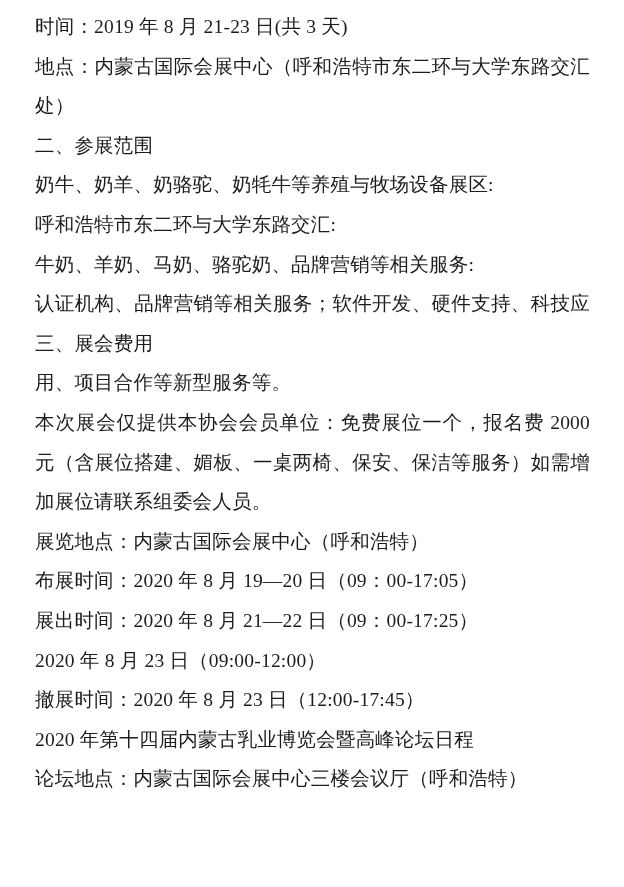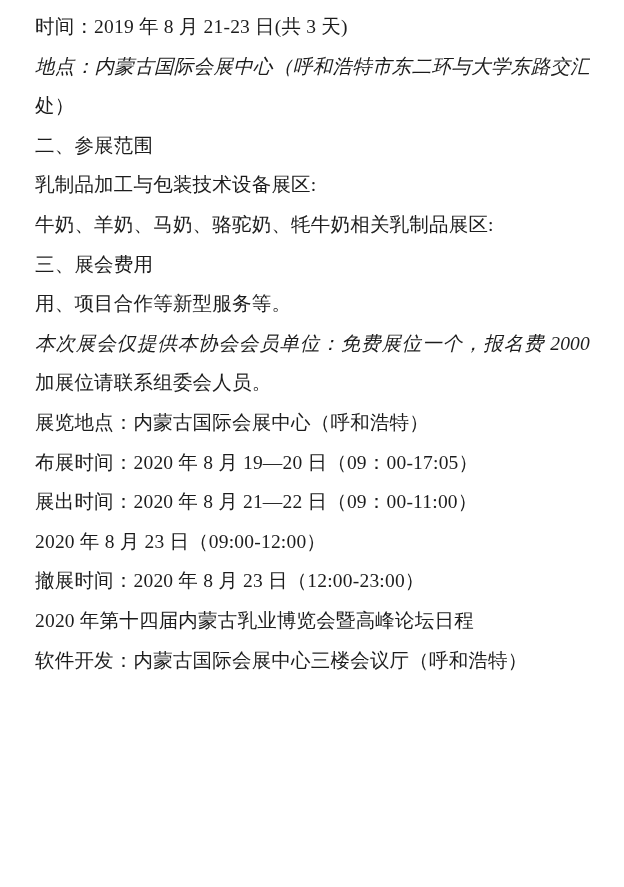--- a/index.html
+++ b/index.html
@@ -24,37 +24,39 @@
     font-size: 19.5px;
     white-space: nowrap;
     letter-spacing: 0.2px;
   }
   
   .line.full {
     white-space: normal;
     overflow: hidden;
     text-align: justify;
     text-align-last: justify;
-    font-style: italic;
   }
 </style>
 </head>
 <body>
 
 <div class="page">
   <div class="line">时间：2019 年 8 月 21-23 日(共 3 天)</div>
   <div class="line full">地点：内蒙古国际会展中心（呼和浩特市东二环与大学东路交汇</div>
   <div class="line">处）</div>
   <div class="line">二、参展范围</div>
-  <div class="line">乳制品加工与包装技术设备展区:</div>
-  <div class="line">牛奶、羊奶、马奶、骆驼奶、牦牛奶相关乳制品展区:</div>
+  <div class="line">奶牛、奶羊、奶骆驼、奶牦牛等养殖与牧场设备展区:</div>
+  <div class="line">呼和浩特市东二环与大学东路交汇:</div>
+  <div class="line">牛奶、羊奶、马奶、骆驼奶、品牌营销等相关服务:</div>
+  <div class="line full">认证机构、品牌营销等相关服务；软件开发、硬件支持、科技应</div>
   <div class="line">三、展会费用</div>
   <div class="line">用、项目合作等新型服务等。</div>
   <div class="line full">本次展会仅提供本协会会员单位：免费展位一个，报名费 2000</div>
+  <div class="line full">元（含展位搭建、媚板、一桌两椅、保安、保洁等服务）如需增</div>
   <div class="line">加展位请联系组委会人员。</div>
   <div class="line">展览地点：内蒙古国际会展中心（呼和浩特）</div>
   <div class="line">布展时间：2020 年 8 月 19—20 日（09：00-17:05）</div>
-  <div class="line">展出时间：2020 年 8 月 21—22 日（09：00-11:00）</div>
+  <div class="line">展出时间：2020 年 8 月 21—22 日（09：00-17:25）</div>
   <div class="line">2020 年 8 月 23 日（09:00-12:00）</div>
-  <div class="line">撤展时间：2020 年 8 月 23 日（12:00-23:00）</div>
+  <div class="line">撤展时间：2020 年 8 月 23 日（12:00-17:45）</div>
   <div class="line">2020 年第十四届内蒙古乳业博览会暨高峰论坛日程</div>
-  <div class="line">软件开发：内蒙古国际会展中心三楼会议厅（呼和浩特）</div>
+  <div class="line">论坛地点：内蒙古国际会展中心三楼会议厅（呼和浩特）</div>
 </div>
 
 </body></html>

